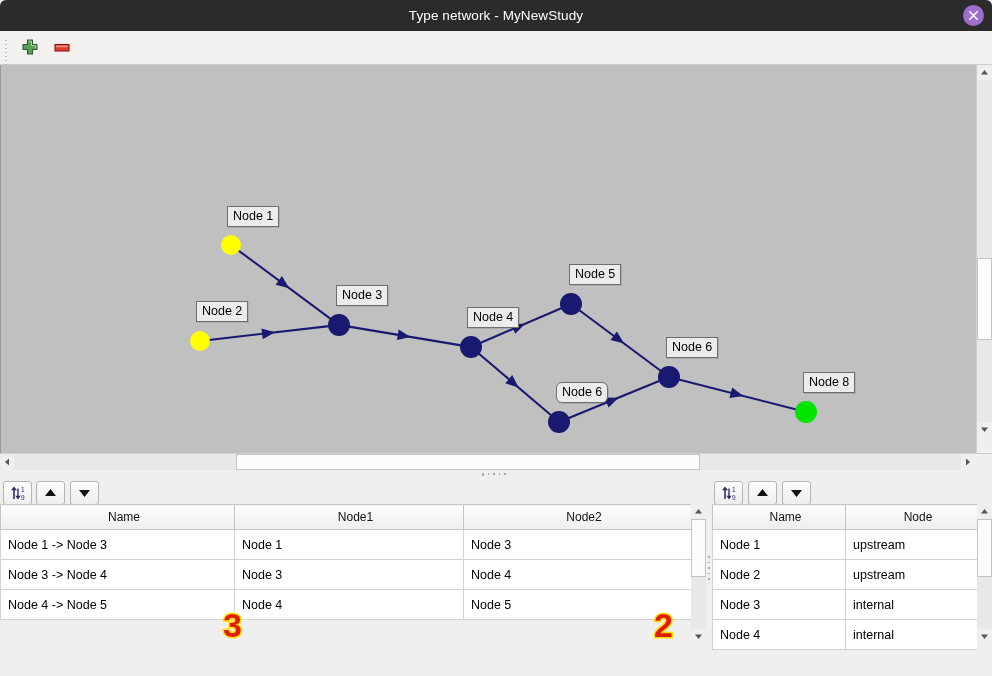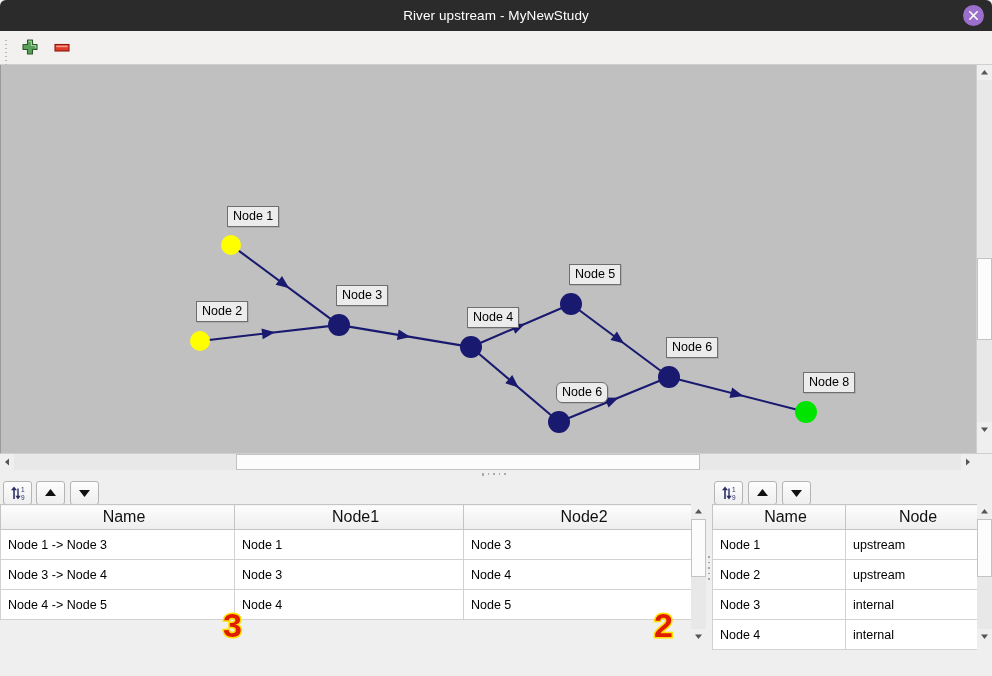--- a/index.html
+++ b/index.html
@@ -194,21 +194,21 @@
     font-family: "Liberation Sans", sans-serif;
     font-size: 12.5px;
   }
   table.grid th {
     background: linear-gradient(#fdfdfd, #eeeeee);
     border: 1px solid #c4c4c4;
     border-left: none;
     font-weight: normal;
     color: #111;
     height: 22px;
-    font-size: 16px;
+    font-size: 12px;
     text-align: center;
     padding-left: 14px;
   }
   table.grid th:first-child { border-left: 1px solid #c4c4c4; }
   table.grid td {
     border: 1px solid #d2d2d2;
     border-top: none;
     height: 29px;
     padding: 0 0 0 7px;
     color: #000;
@@ -216,21 +216,21 @@
     overflow: hidden;
     white-space: nowrap;
   }
 </style>
 </head>
 <body>
 
 <div id="app">
 
   <div class="titlebar">
-    <div class="titlebar-text">River upstream - MyNewStudy</div>
+    <div class="titlebar-text">Type network - MyNewStudy</div>
     <div class="close-btn">
       <svg width="21" height="21" viewBox="0 0 21 21">
         <path d="M6.8 6.8 L14.2 14.2 M14.2 6.8 L6.8 14.2" stroke="#ffffff" stroke-width="1.6" stroke-linecap="round"></path>
       </svg>
     </div>
   </div>
 
   <div class="toolbar">
     <div class="tb-grip">
       <i></i>

